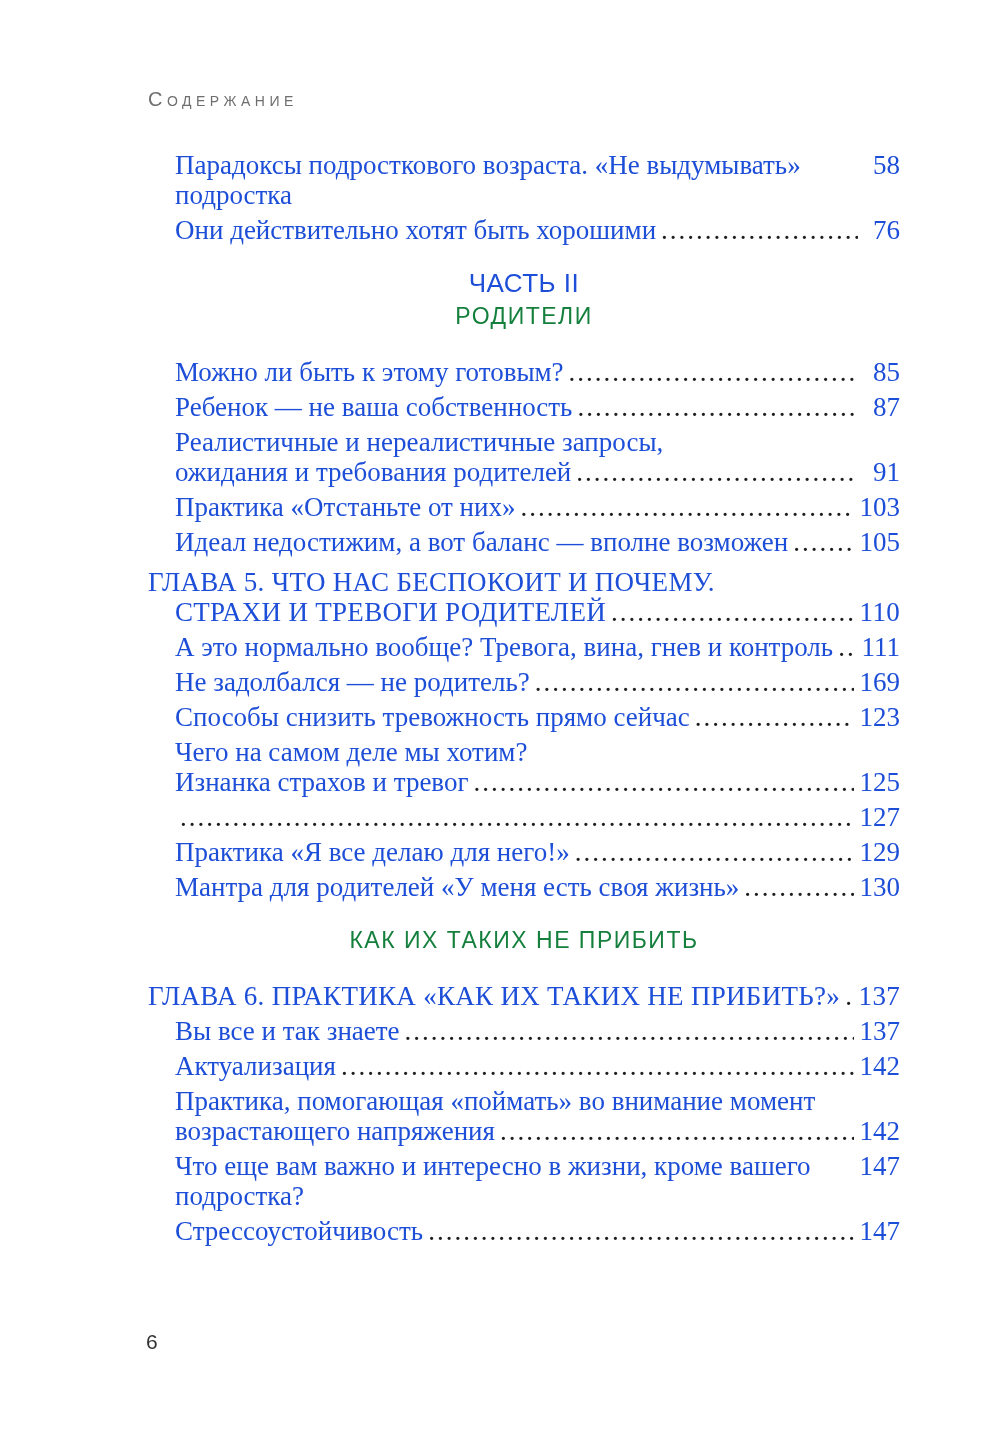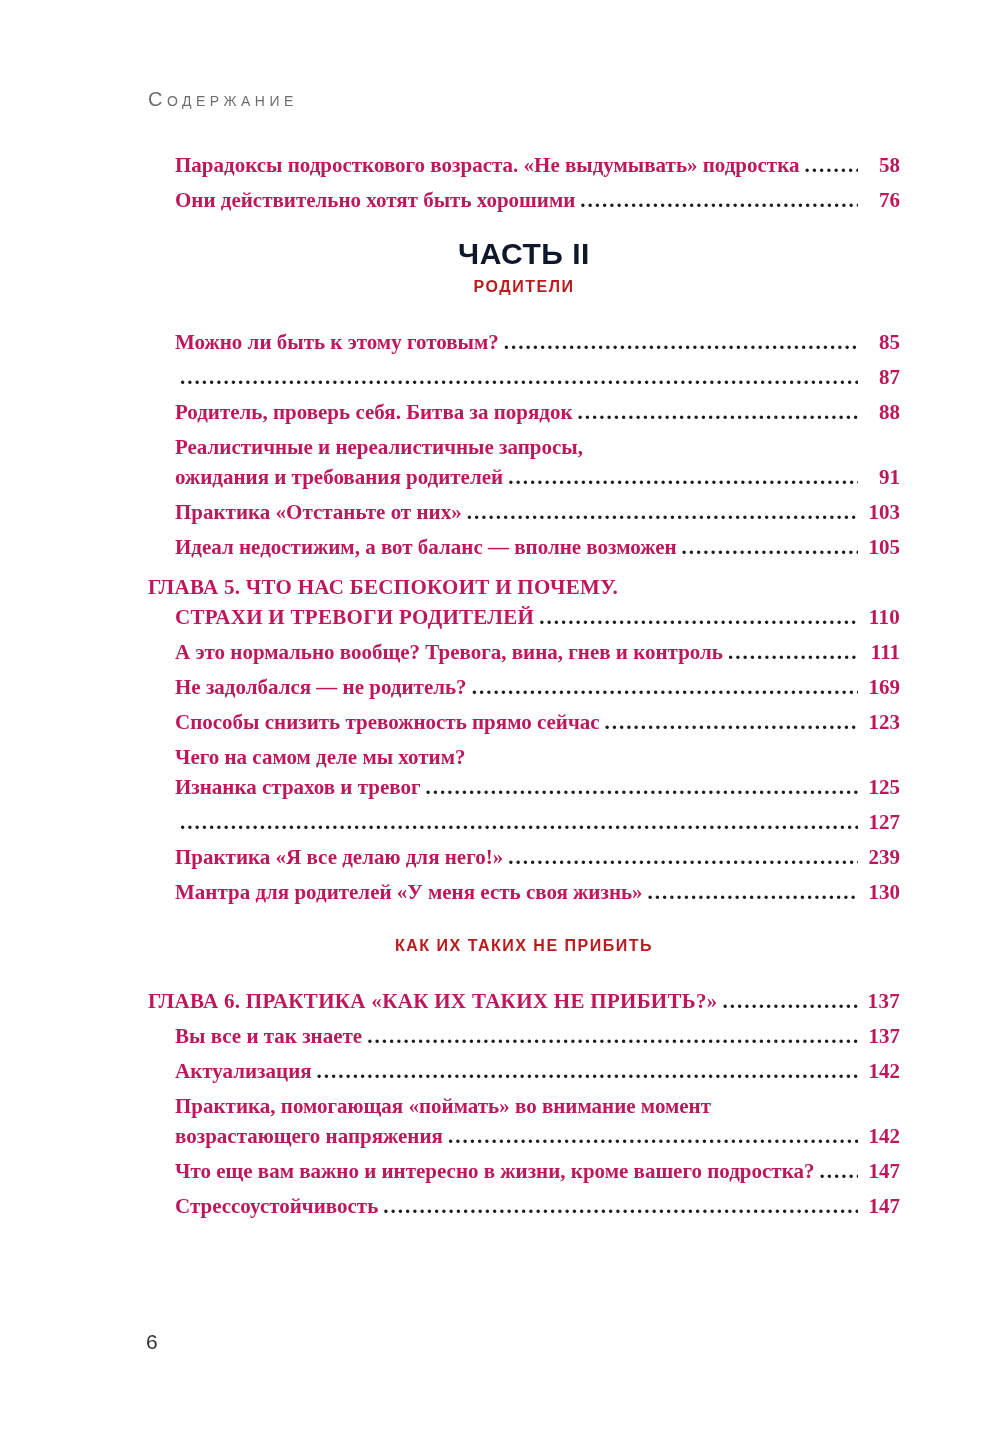--- a/index.html
+++ b/index.html
@@ -31,25 +31,24 @@
 
   
   .toc {
     position: absolute;
     top: 150px;
     left: 148px;
     width: 752px;
   }
 
   .entry {
-    font-size: 21px;
+    font-size: 27px;
     line-height: 30px;
     margin-bottom: 5px;
-    color: #be185d;
-    font-weight: bold;
+    color: #1d4ed8;
   }
   .entry.sub { padding-left: 27px; }
   .entry.chapter { margin-top: 10px; letter-spacing: 0.3px; }
   .entry .line { white-space: nowrap; }
   .entry .row { display: flex; align-items: baseline; }
   .entry .row.indent { margin-left: 27px; }
   .entry .txt { flex: 0 1 auto; }
   .leader {
     flex: 1 1 0;
     overflow: hidden;
@@ -68,31 +67,31 @@
     text-align: right;
   }
 
   
   .part {
     text-align: center;
     margin: 22px 0 24px;
     font-family: "Liberation Sans", sans-serif;
   }
   .part-title {
-    font-size: 30px;
+    font-size: 26px;
     line-height: 33px;
-    font-weight: bold;
-    color: #0f172a;
+    font-weight: normal;
+    color: #1d4ed8;
     letter-spacing: 0.5px;
   }
   .part-subtitle {
-    font-size: 16px;
+    font-size: 23px;
     line-height: 33px;
-    font-weight: bold;
-    color: #b91c1c;
+    font-weight: normal;
+    color: #15803d;
     letter-spacing: 1.5px;
   }
 
   
   .doc-footer {
     position: absolute;
     top: 1330px;
     left: 146px;
     font-family: "Liberation Sans", sans-serif;
     font-size: 21px;
@@ -129,29 +128,23 @@
       </div>
       <div class="entry sub">
         <div class="row">
           <span class="txt">Можно ли быть к этому готовым?</span>
           <span class="leader"></span>
           <span class="pagenum">85</span>
         </div>
       </div>
       <div class="entry sub">
         <div class="row">
+          <span class="txt">Ребенок — не ваша собственность</span>
           <span class="leader"></span>
           <span class="pagenum">87</span>
-        </div>
-      </div>
-      <div class="entry sub">
-        <div class="row">
-          <span class="txt">Родитель, проверь себя. Битва за порядок</span>
-          <span class="leader"></span>
-          <span class="pagenum">88</span>
         </div>
       </div>
       <div class="entry sub">
         <div class="line">Реалистичные и нереалистичные запросы,</div>
         <div class="row">
           <span class="txt">ожидания и требования родителей</span>
           <span class="leader"></span>
           <span class="pagenum">91</span>
         </div>
       </div>
@@ -209,21 +202,21 @@
       <div class="entry sub">
         <div class="row">
           <span class="leader"></span>
           <span class="pagenum">127</span>
         </div>
       </div>
       <div class="entry sub">
         <div class="row">
           <span class="txt">Практика «Я все делаю для него!»</span>
           <span class="leader"></span>
-          <span class="pagenum">239</span>
+          <span class="pagenum">129</span>
         </div>
       </div>
       <div class="entry sub">
         <div class="row">
           <span class="txt">Мантра для родителей «У меня есть своя жизнь»</span>
           <span class="leader"></span>
           <span class="pagenum">130</span>
         </div>
       </div>
       <div class="part">

